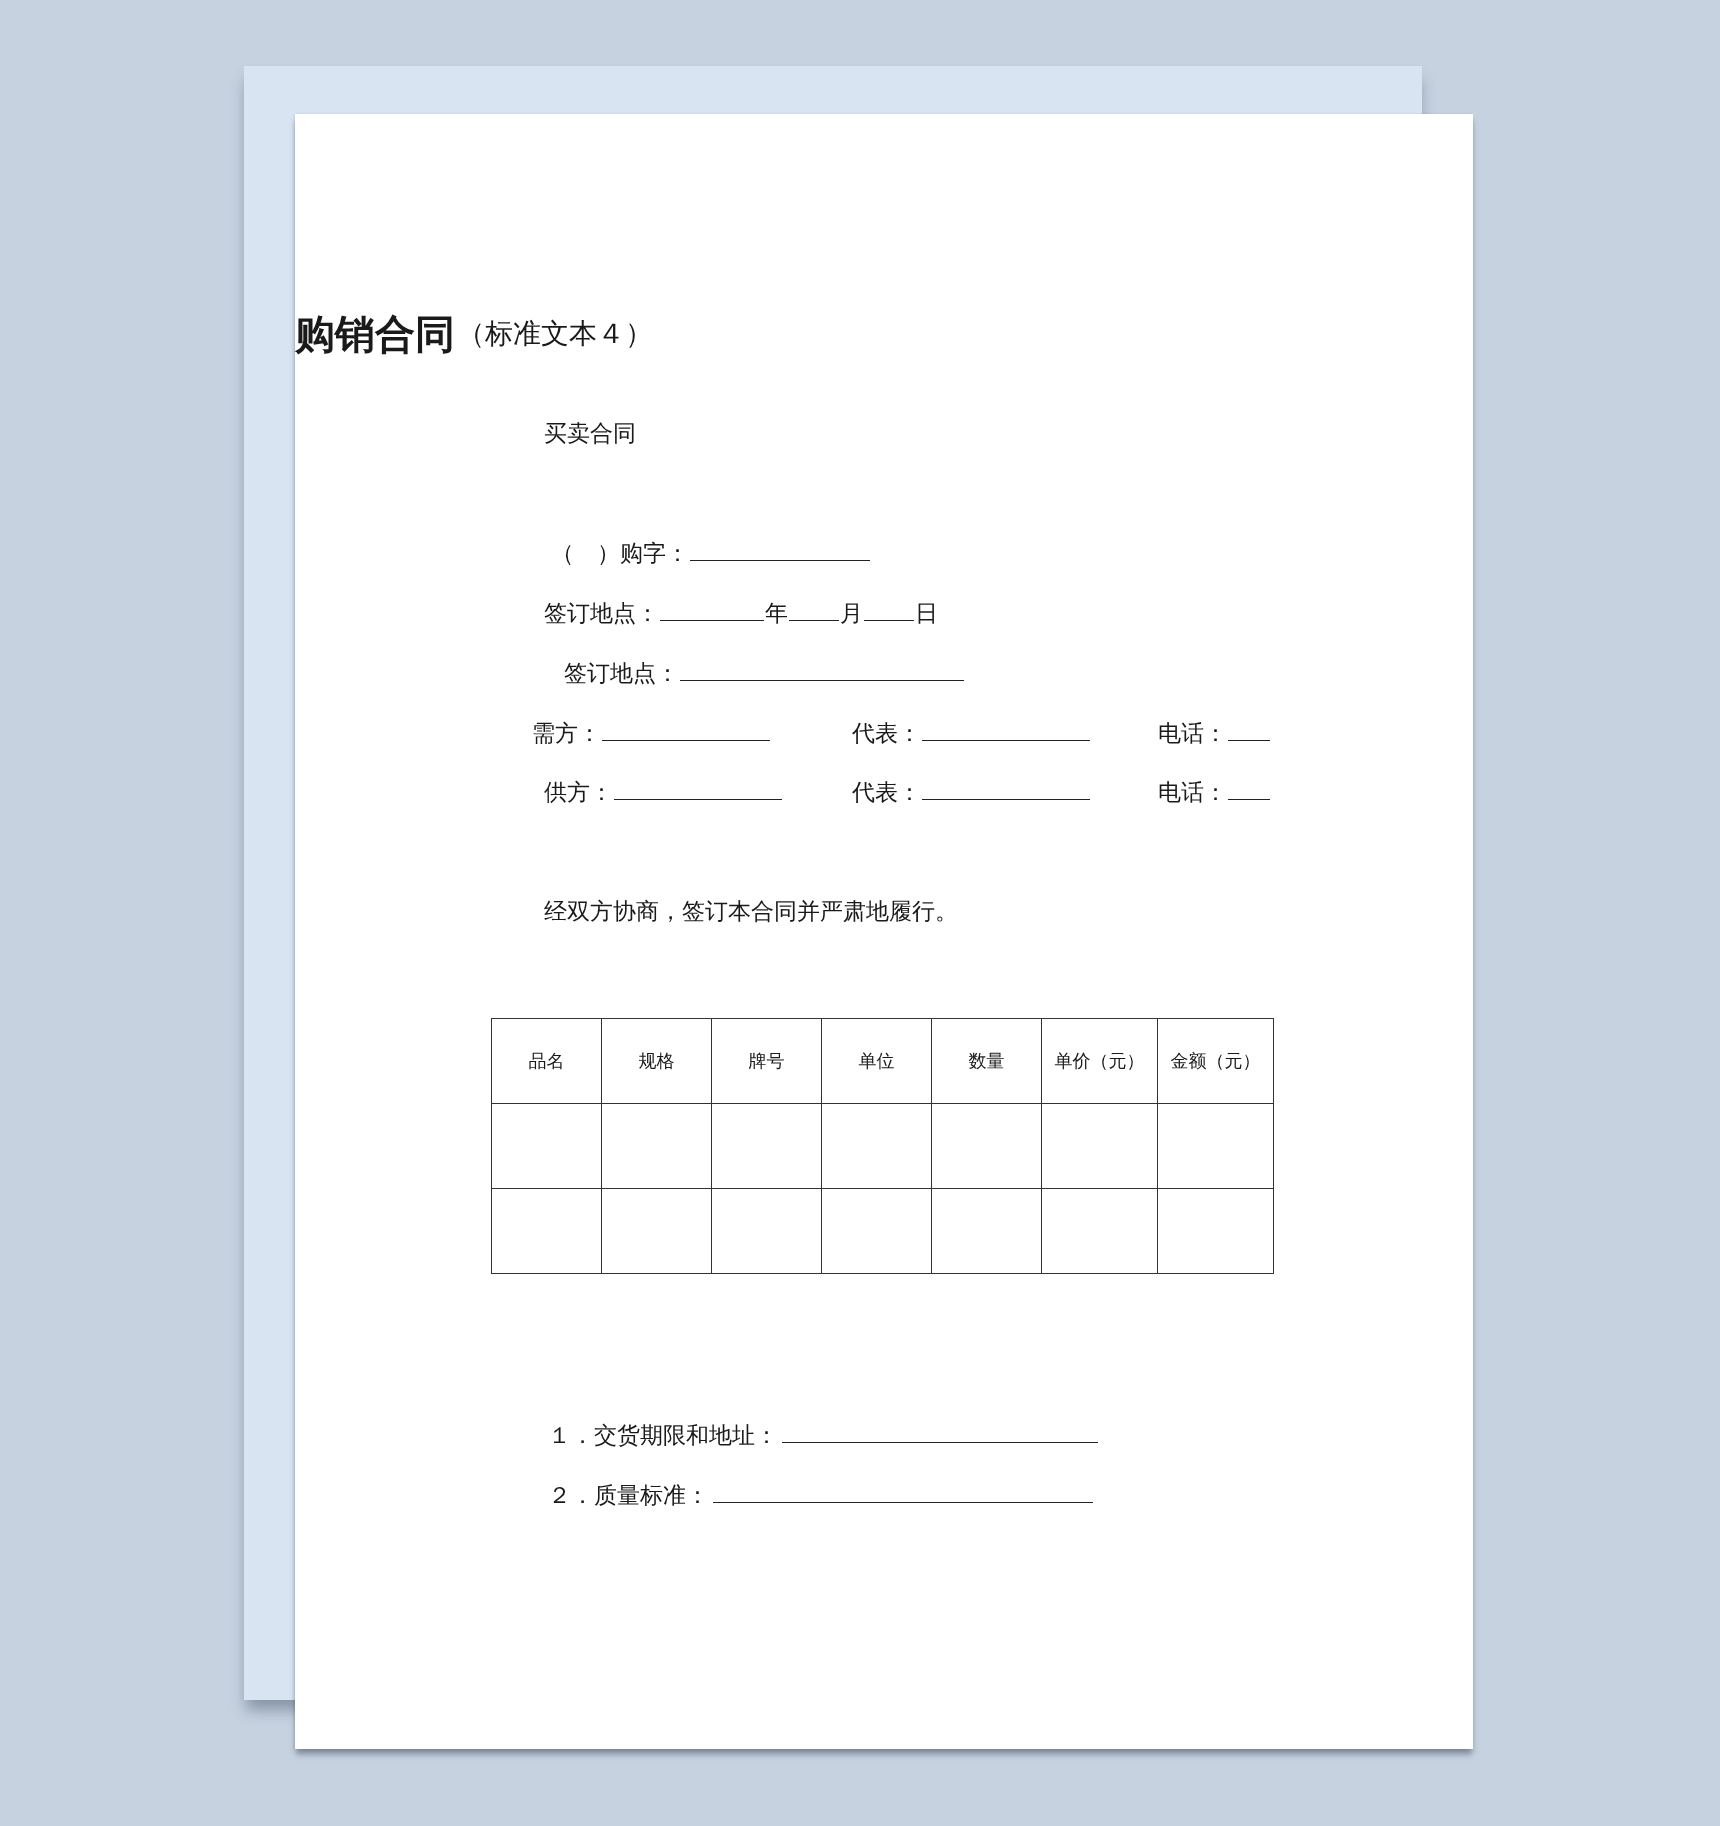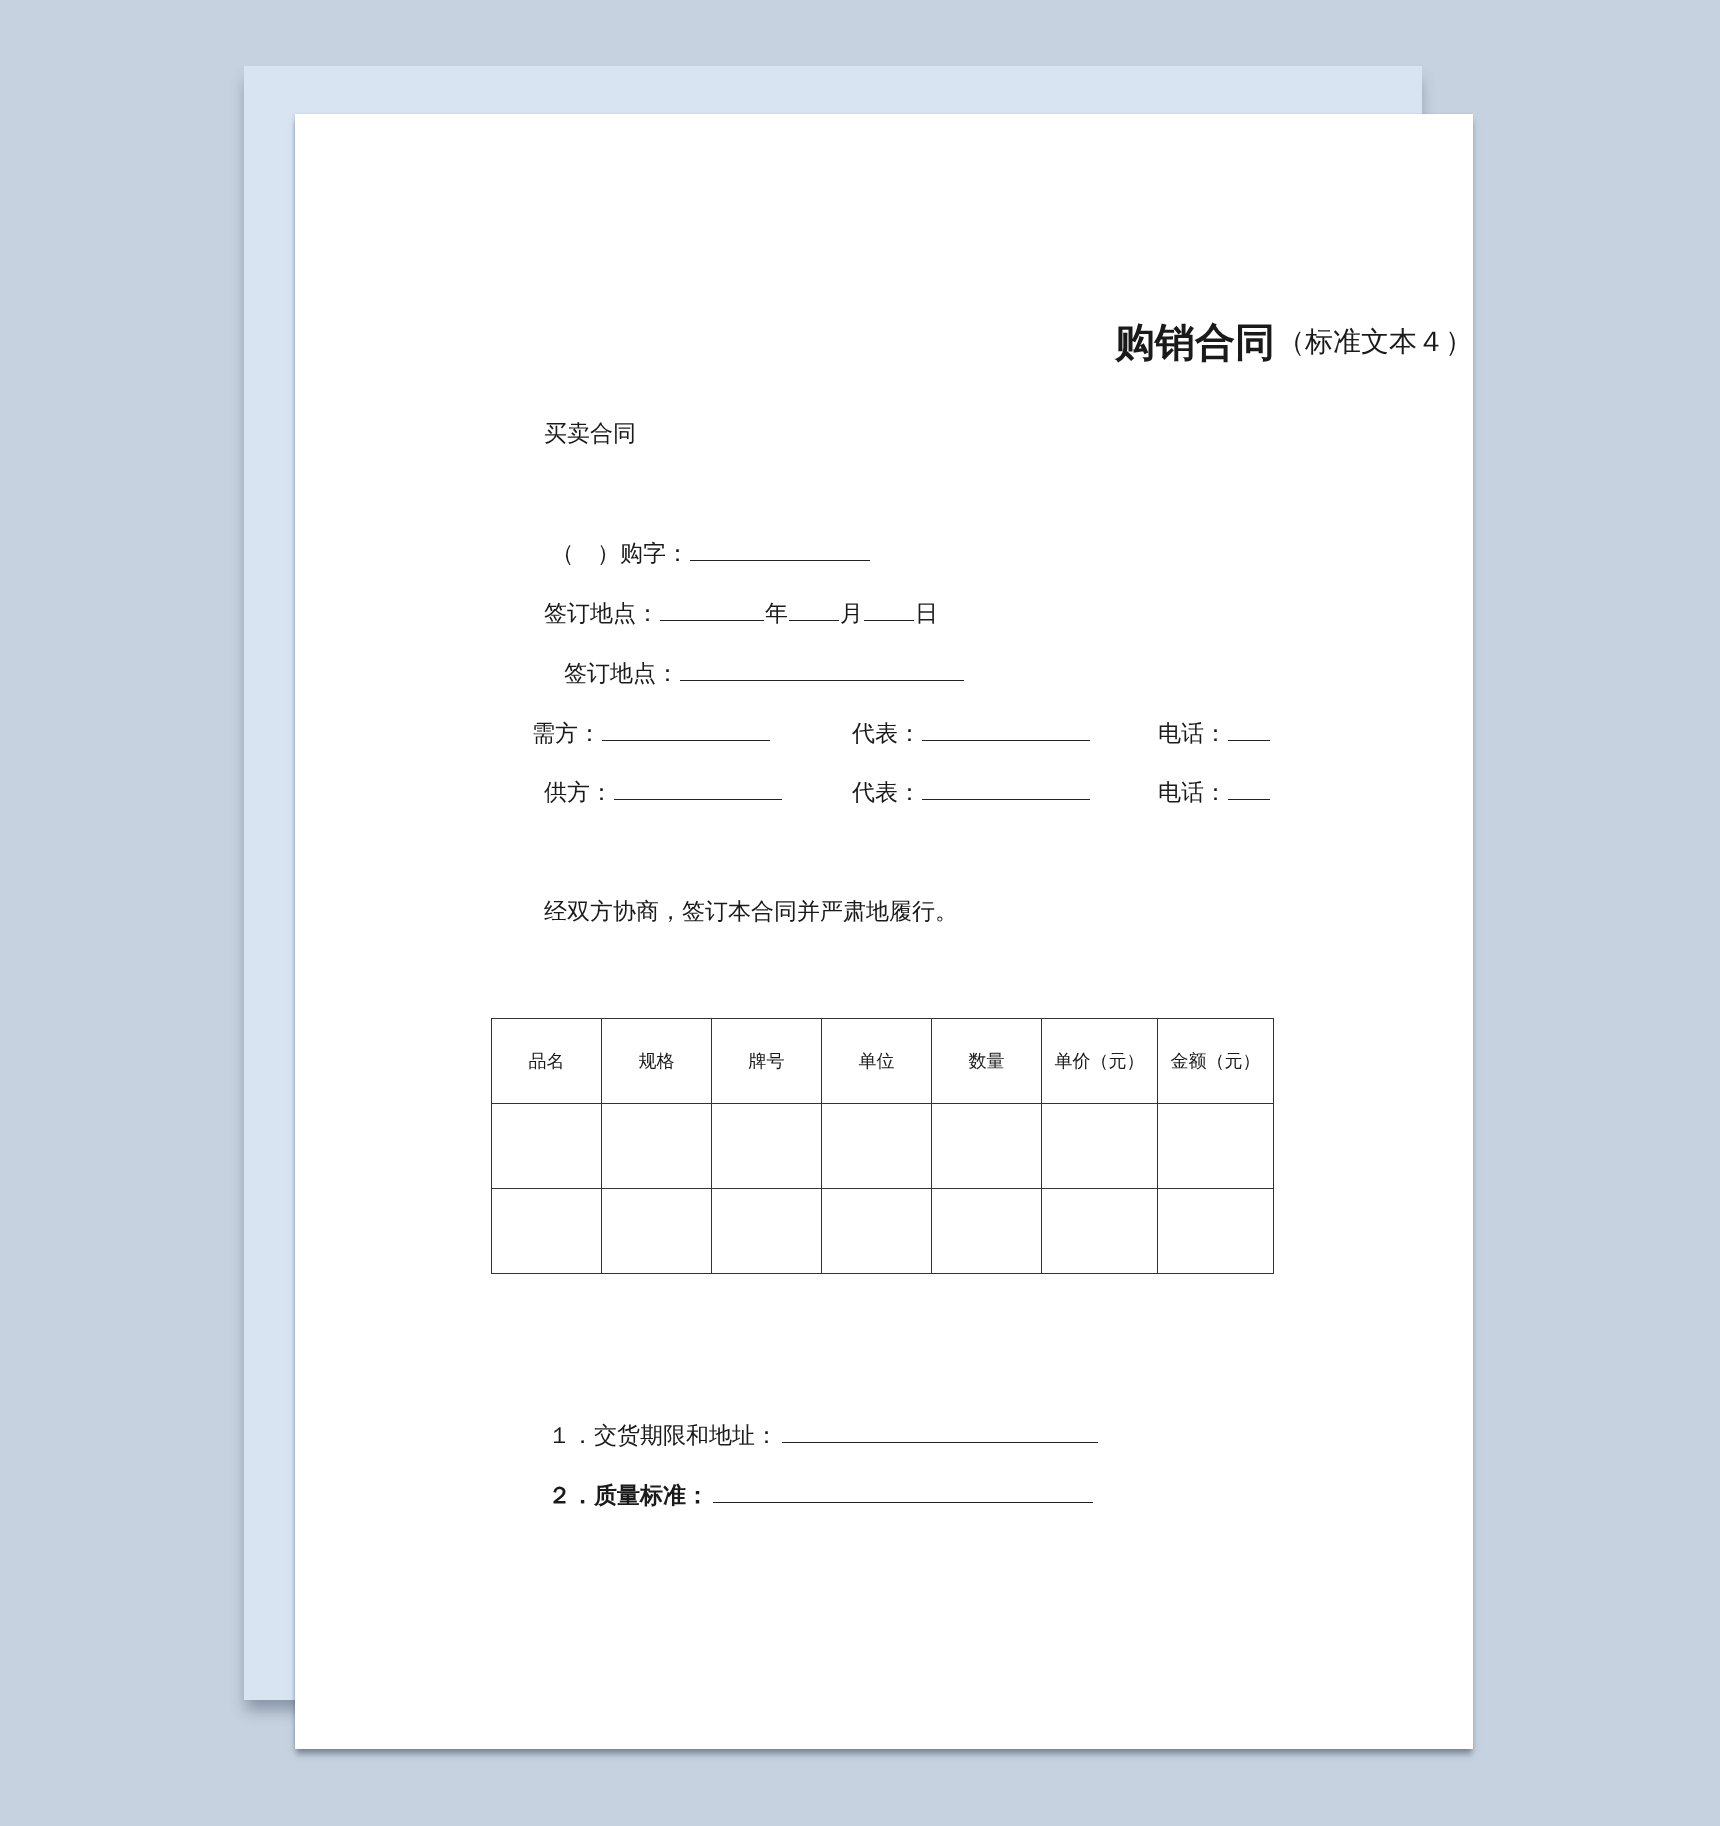--- a/index.html
+++ b/index.html
@@ -17,22 +17,22 @@
       box-shadow: 0 12px 14px -2px rgba(60,75,95,0.45);
     }
     .front-page {
       position: absolute; left: 295px; top: 114px;
       width: 1178px; height: 1635px;
       background: #ffffff;
       box-shadow: 0 6px 6px -1px rgba(60,75,95,0.55), -1px 0 2px rgba(60,75,95,0.12);
     }
     .abs { position: absolute; white-space: nowrap; }
     .title {
-      left: 0; width: 1178px; top: 196px; text-align: right;
-      font-size: 0; line-height: 64px;
+      left: 0; width: 1178px; top: 196px; text-align: left;
+      font-size: 0; line-height: 48px;
     }
     .title .main {
       font-family: "DejaVu Sans", "Liberation Sans", sans-serif;
       font-weight: bold; font-size: 40px; vertical-align: middle;
     }
     .title .sub {
       font-size: 28px; vertical-align: middle; margin-left: 2px;
     }
     .line { font-size: 23px; line-height: 28px; }
     .ul {
@@ -135,17 +135,17 @@
       <td></td>
       <td></td>
     </tr>
   </tbody>
     </table>
 
   <div class="abs line" style="left:253px; top:1306px;">
     <span>１．</span><span>交货期限和地址：</span><span class="ul" style="width:316px; margin-left:4px;"></span>
   </div>
 
-  <div class="abs line" style="left:253px; top:1366px;font-weight:bold;">
+  <div class="abs line" style="left:253px; top:1366px;">
     <span>２．</span><span>质量标准：</span><span class="ul" style="width:380px; margin-left:4px;"></span>
   </div>
 
 </div>
 
 </body></html>

